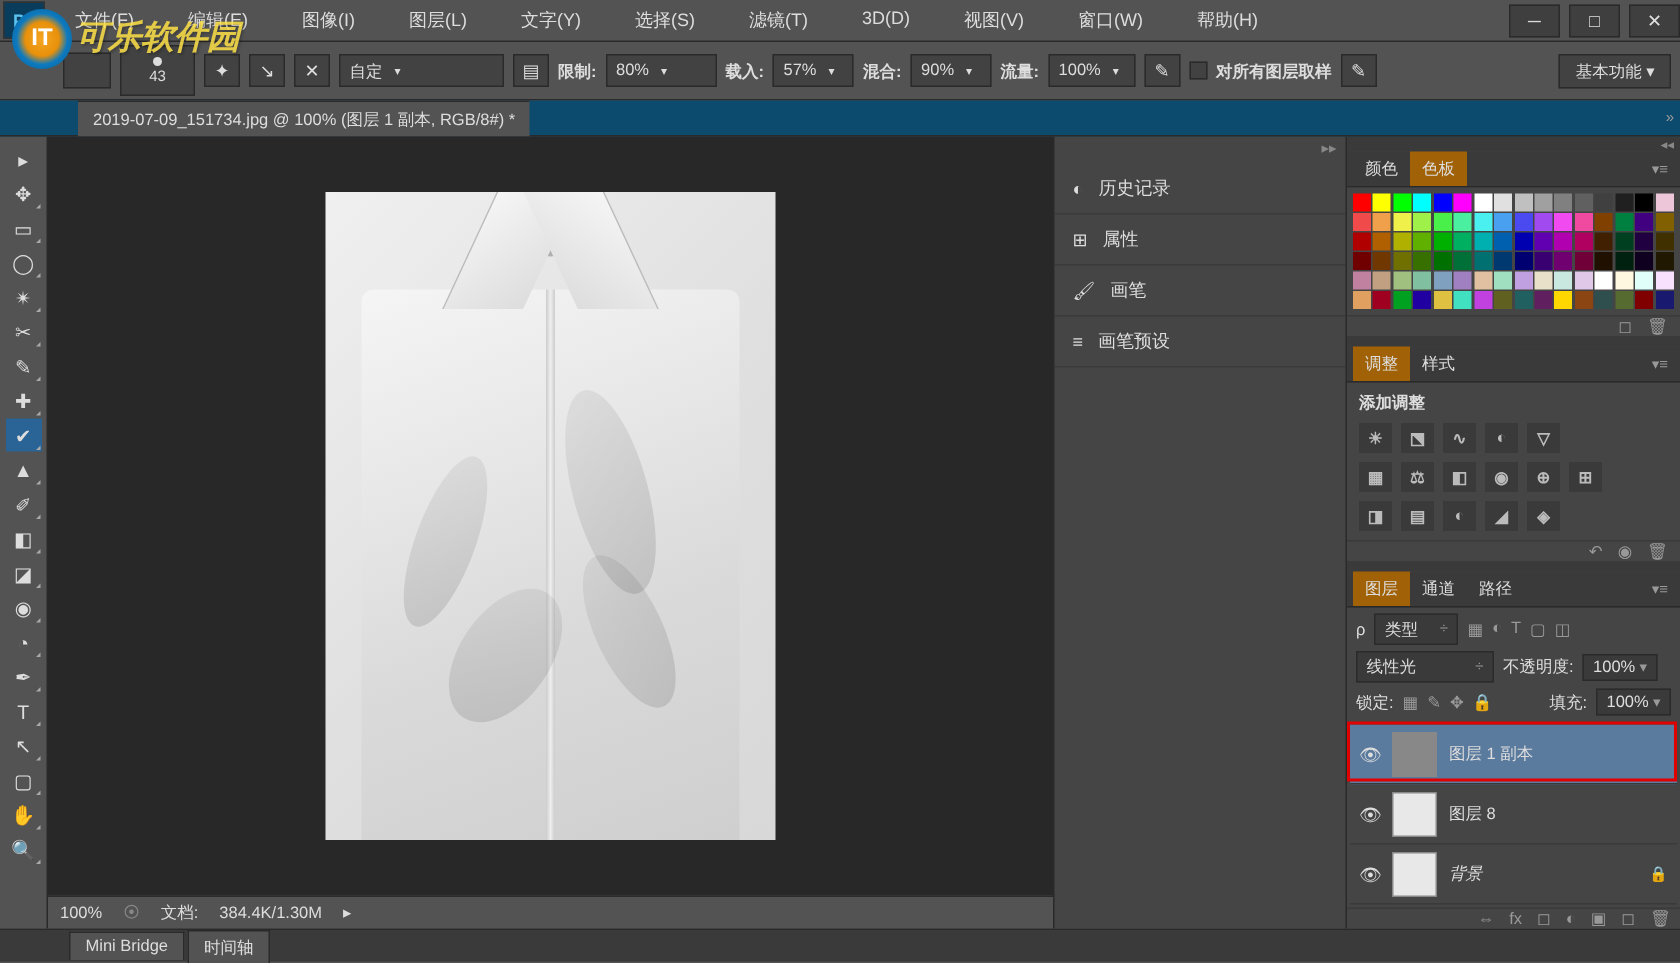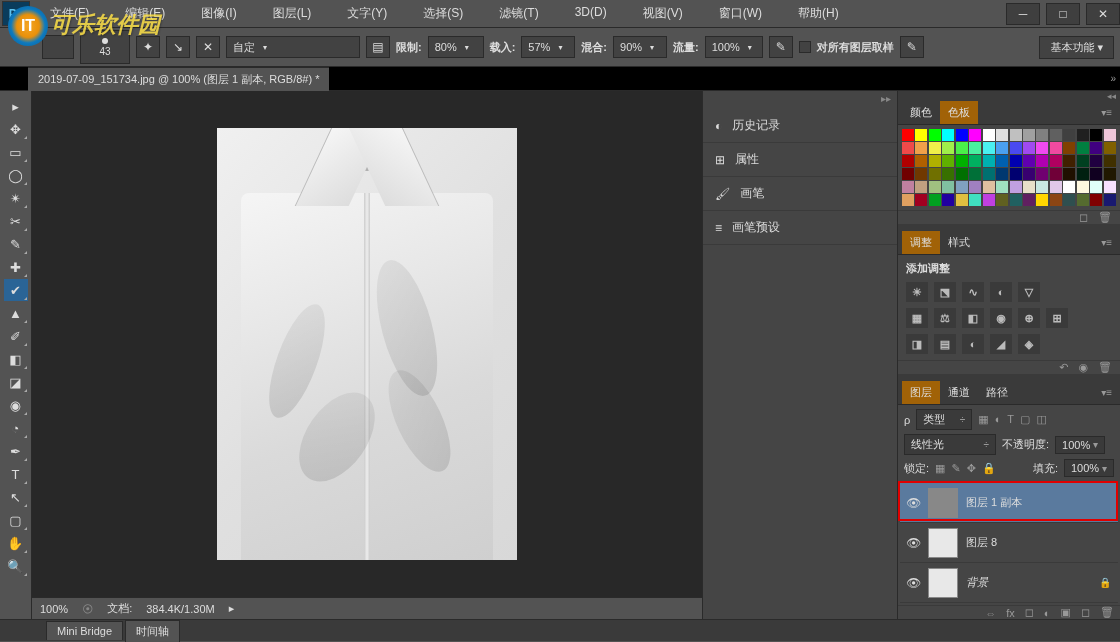--- a/index.html
+++ b/index.html
@@ -23,21 +23,21 @@
 .brush-preview .dot { width: 6px; height: 6px; background: #ddd; border-radius: 50%; margin-bottom: 2px; }
 .opt-icon-btn { width: 24px; height: 22px; background: #424242; border: 1px solid #2a2a2a; display: flex; align-items: center; justify-content: center; color: #ddd; font-size: 12px; cursor: pointer; }
 .opt-dropdown { height: 22px; background: #424242; border: 1px solid #2a2a2a; color: #ddd; font-size: 11px; padding: 0 6px; display: flex; align-items: center; gap: 8px; cursor: pointer; }
 .opt-dropdown::after { content: "▾"; font-size: 8px; }
 .opt-label { color: #ddd; font-size: 11px; font-weight: bold; }
 .opt-check { width: 12px; height: 12px; border: 1px solid #2a2a2a; background: #424242; }
 .opt-spacer { flex: 1; }
 .basic-btn { background: #424242; border: 1px solid #2a2a2a; color: #ddd; font-size: 11px; padding: 3px 10px; cursor: pointer; }
 
 
-.doc-tabs { height: 24px; background: #000000; display: flex; align-items: center; padding-left: 28px; border-bottom: 1px solid #2a2a2a; position: relative; }
+.doc-tabs { height: 24px; background: #0c4a6e; display: flex; align-items: center; padding-left: 52px; border-bottom: 1px solid #2a2a2a; position: relative; }
 .doc-tab { background: #535353; color: #ddd; font-size: 11px; padding: 4px 10px; border-top: 1px solid #2a2a2a; }
 .doc-expand { position: absolute; right: 0; color: #999; font-size: 10px; padding: 4px; cursor: pointer; }
 
 
 .main-area { display: flex; height: 528px; }
 .toolbar-left { width: 32px; background: #535353; border-right: 1px solid #2a2a2a; display: flex; flex-direction: column; align-items: center; padding-top: 4px; gap: 1px; }
 .tool-btn { width: 24px; height: 22px; display: flex; align-items: center; justify-content: center; color: #ddd; font-size: 13px; cursor: pointer; position: relative; }
 .tool-btn.active { background: #2a6496; }
 .tool-btn::after { content: ""; position: absolute; bottom: 1px; right: 1px; width: 0; height: 0; border-left: 3px solid transparent; border-bottom: 3px solid #aaa; }
 .tool-btn.no-tri::after { display: none; }
@@ -142,26 +142,26 @@
   <div style="display:flex;flex-direction:column;align-items:center;margin-left:36px">
     <div class="tool-preview"></div>
   </div>
   <div class="brush-preview">
     <div class="dot"></div>
     <span>43</span>
   </div>
   <div class="opt-icon-btn">✦</div>
   <div class="opt-icon-btn">↘</div>
   <div class="opt-icon-btn">✕</div>
-  <div class="opt-dropdown arrow" style="width:134px">
+  <div class="opt-dropdown arrow" style="width:110px">
       <span>自定</span>
     </div>
   <div class="opt-icon-btn">▤</div>
   <span class="opt-label">限制:</span>
-  <div class="opt-dropdown" style="width:56px">
+  <div class="opt-dropdown" style="width:74px">
       <span>80%</span>
     </div>
   <span class="opt-label">载入:</span>
   <div class="opt-dropdown" style="width:54px">
       <span>57%</span>
     </div>
   <span class="opt-label">混合:</span>
   <div class="opt-dropdown" style="width:54px">
       <span>90%</span>
     </div>

